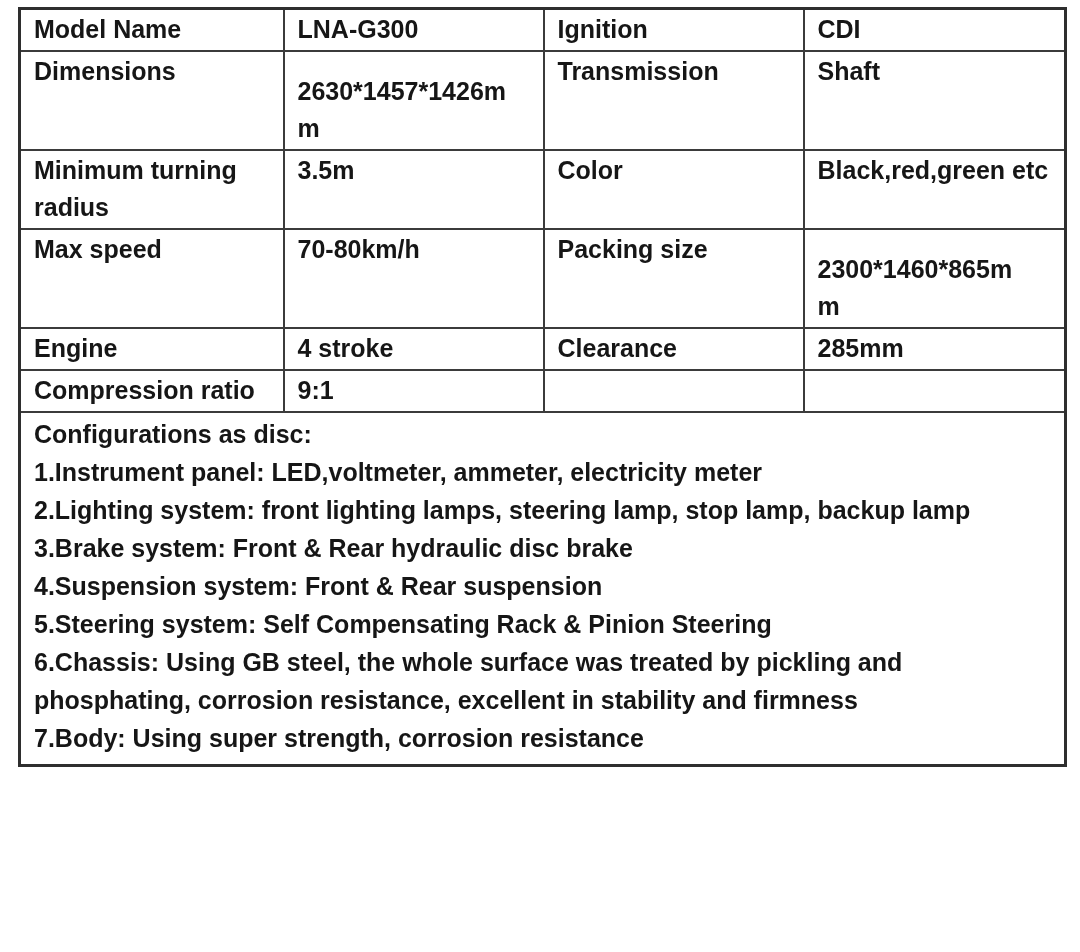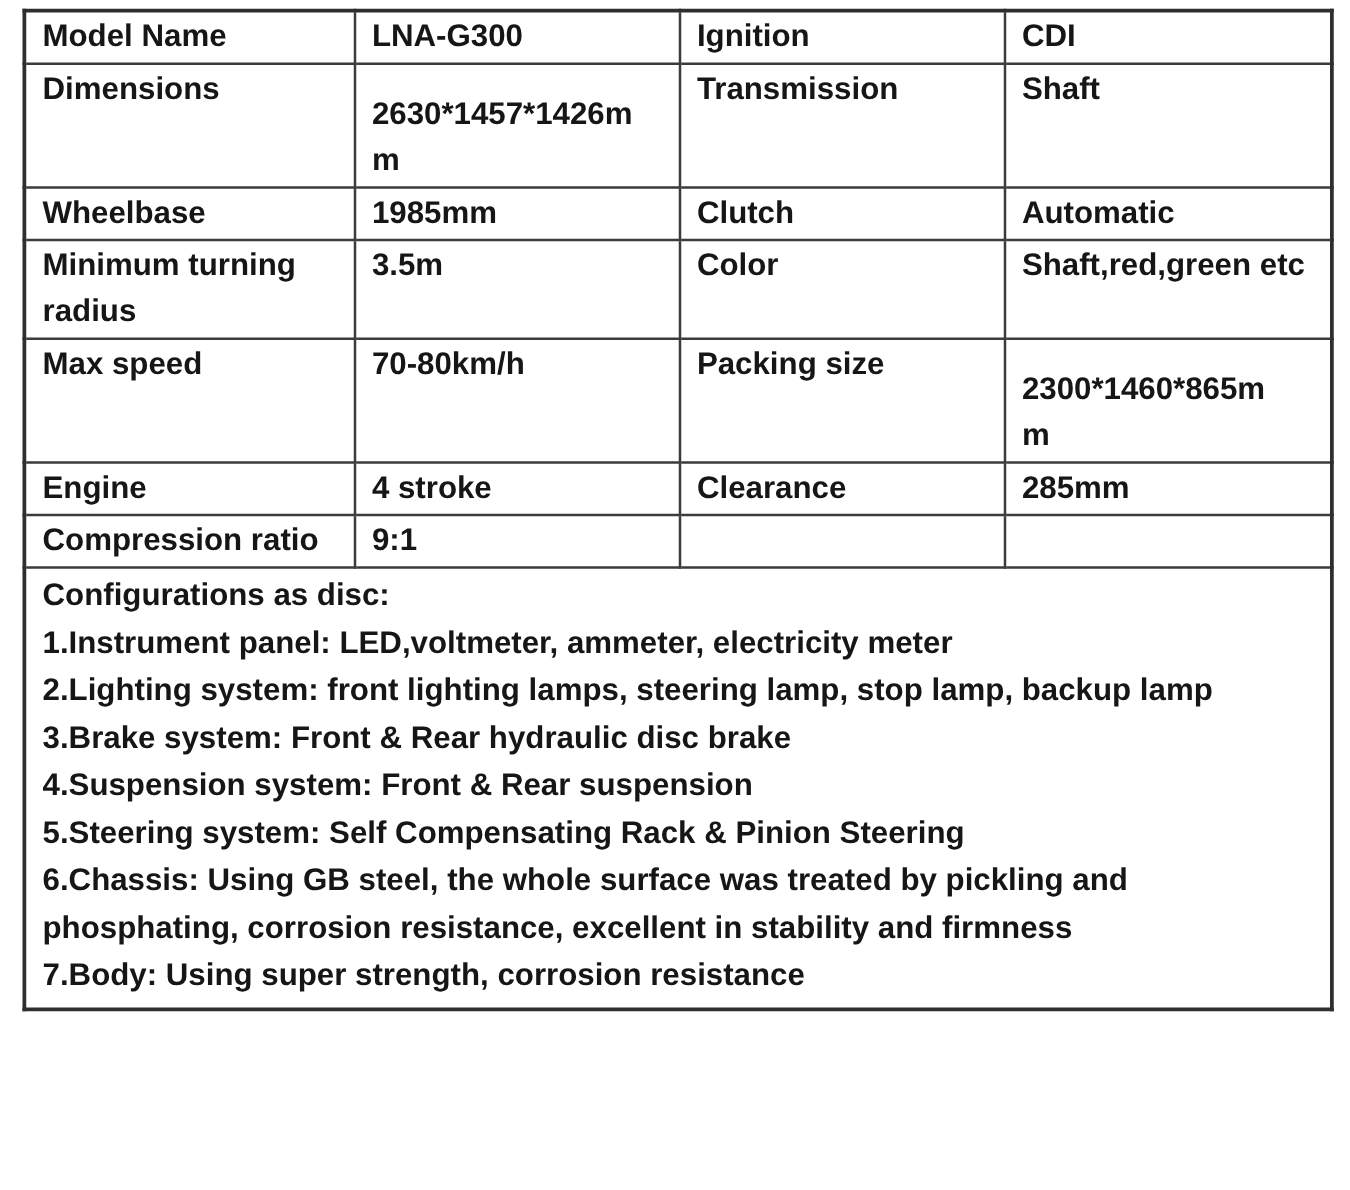--- a/index.html
+++ b/index.html
@@ -80,44 +80,30 @@
           </td>
         <td>
             <div class="cell-text">Transmission</div>
           </td>
         <td>
             <div class="cell-text">Shaft</div>
           </td>
       </tr>
       <tr>
         <td>
-            <div class="cell-text">Wheelbase</div>
-          </td>
-        <td>
-            <div class="cell-text">1985mm</div>
-          </td>
-        <td>
-            <div class="cell-text">Clutch</div>
-          </td>
-        <td>
-            <div class="cell-text">Automatic</div>
-          </td>
-      </tr>
-      <tr>
-        <td>
             <div class="cell-text">Minimum turning radius</div>
           </td>
         <td>
             <div class="cell-text">3.5m</div>
           </td>
         <td>
             <div class="cell-text">Color</div>
           </td>
         <td>
-            <div class="cell-text">Shaft,red,green etc</div>
+            <div class="cell-text">Black,red,green etc</div>
           </td>
       </tr>
       <tr>
         <td>
             <div class="cell-text">Max speed</div>
           </td>
         <td>
             <div class="cell-text">70-80km/h</div>
           </td>
         <td>

